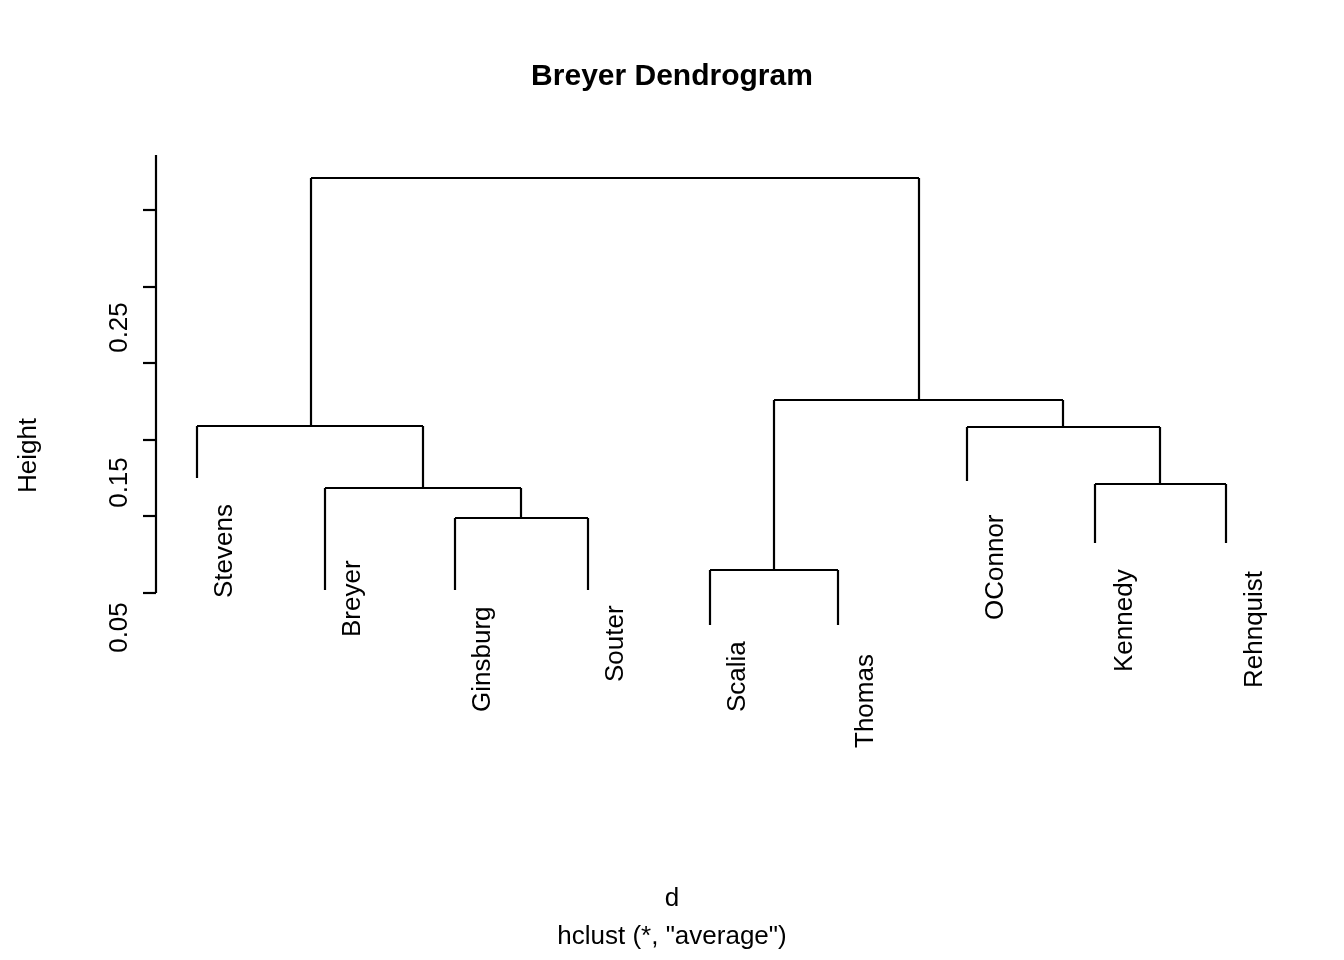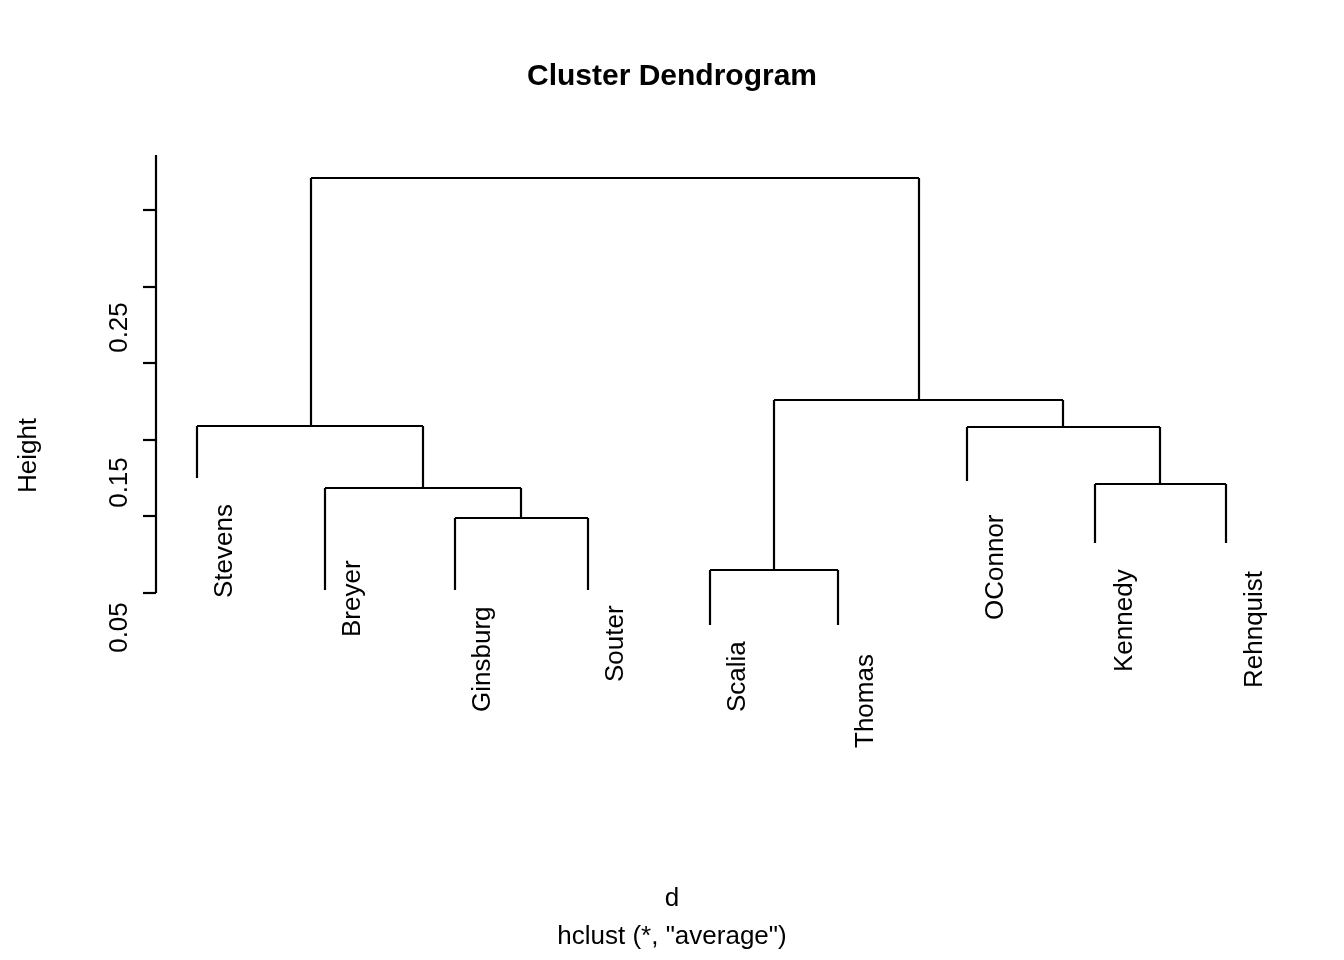--- a/index.html
+++ b/index.html
@@ -79,21 +79,21 @@
     transform: rotate(-90deg);
     transform-origin: left top;
     text-align: left;
   }
 </style>
 </head>
 <body>
 
 <div id="page">
 
-  <div class="chart-title">Cluster Dendrogram</div>
+  <div class="chart-title">Breyer Dendrogram</div>
 
   <div class="axis-ylabel">Height</div>
 
   <div class="tick-label" style="left:38px; top:272px; width:80px;">0.25</div>
   <div class="tick-label" style="left:38px; top:427px; width:80px;">0.15</div>
   <div class="tick-label" style="left:38px; top:572px; width:80px;">0.05</div>
 
   <svg id="plot-svg" viewBox="0 0 1344 960">
     <g fill="none" stroke="#000000" stroke-width="2.2" stroke-linecap="butt">
 

